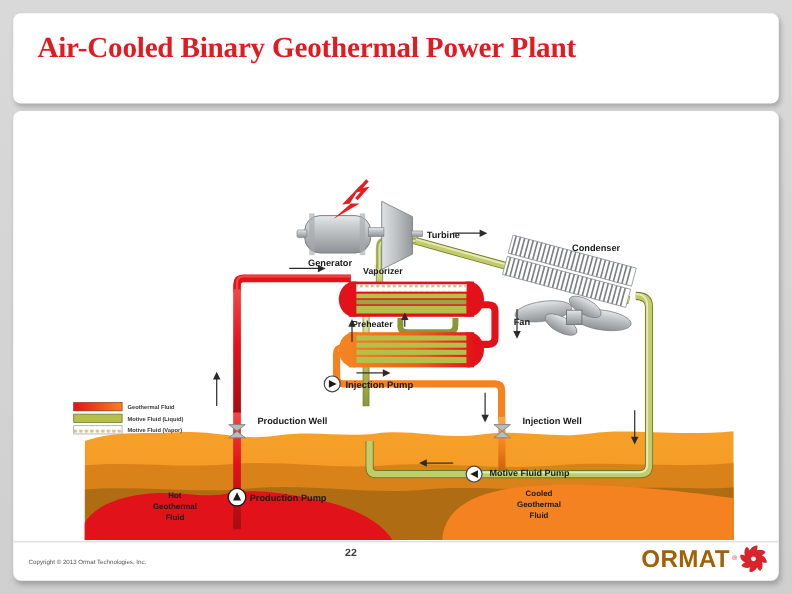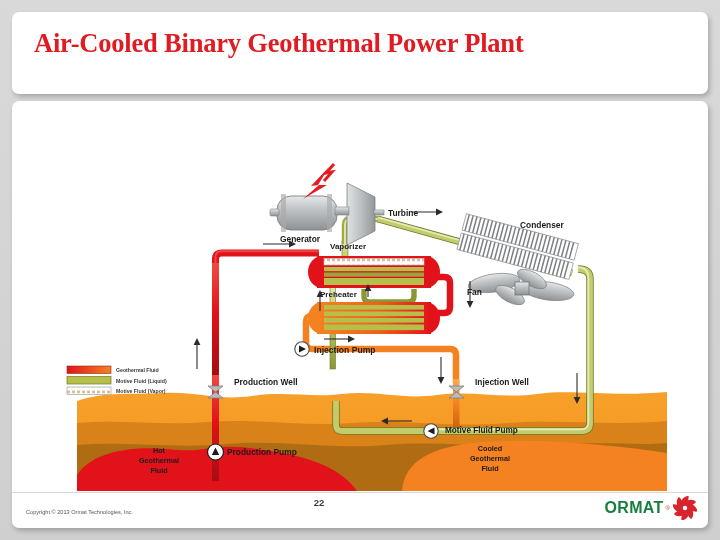--- a/index.html
+++ b/index.html
@@ -59,21 +59,21 @@
   #page-number {
     position: absolute; left: 0; top: 396px;
     width: 614px; text-align: center;
     font-size: 9.5px; font-weight: bold; color: #3c3c3c;
   }
   #logo {
     position: absolute; right: 10px; top: 394px;
     display: flex; align-items: center; gap: 2px;
   }
   #logo-word {
-    font-size: 16px; font-weight: bold; color: #15803d;
+    font-size: 22px; font-weight: bold; color: #a16207;
     letter-spacing: 0.3px;
   }
   #logo-reg { font-size: 6px; color:#d8242c; vertical-align: super; }
   .pipe-label {
     font-family: "Liberation Sans", sans-serif;
     font-weight: bold;
     fill: #1b1b1b;
   }
   .legend-label {
     font-family: "Liberation Sans", sans-serif;

